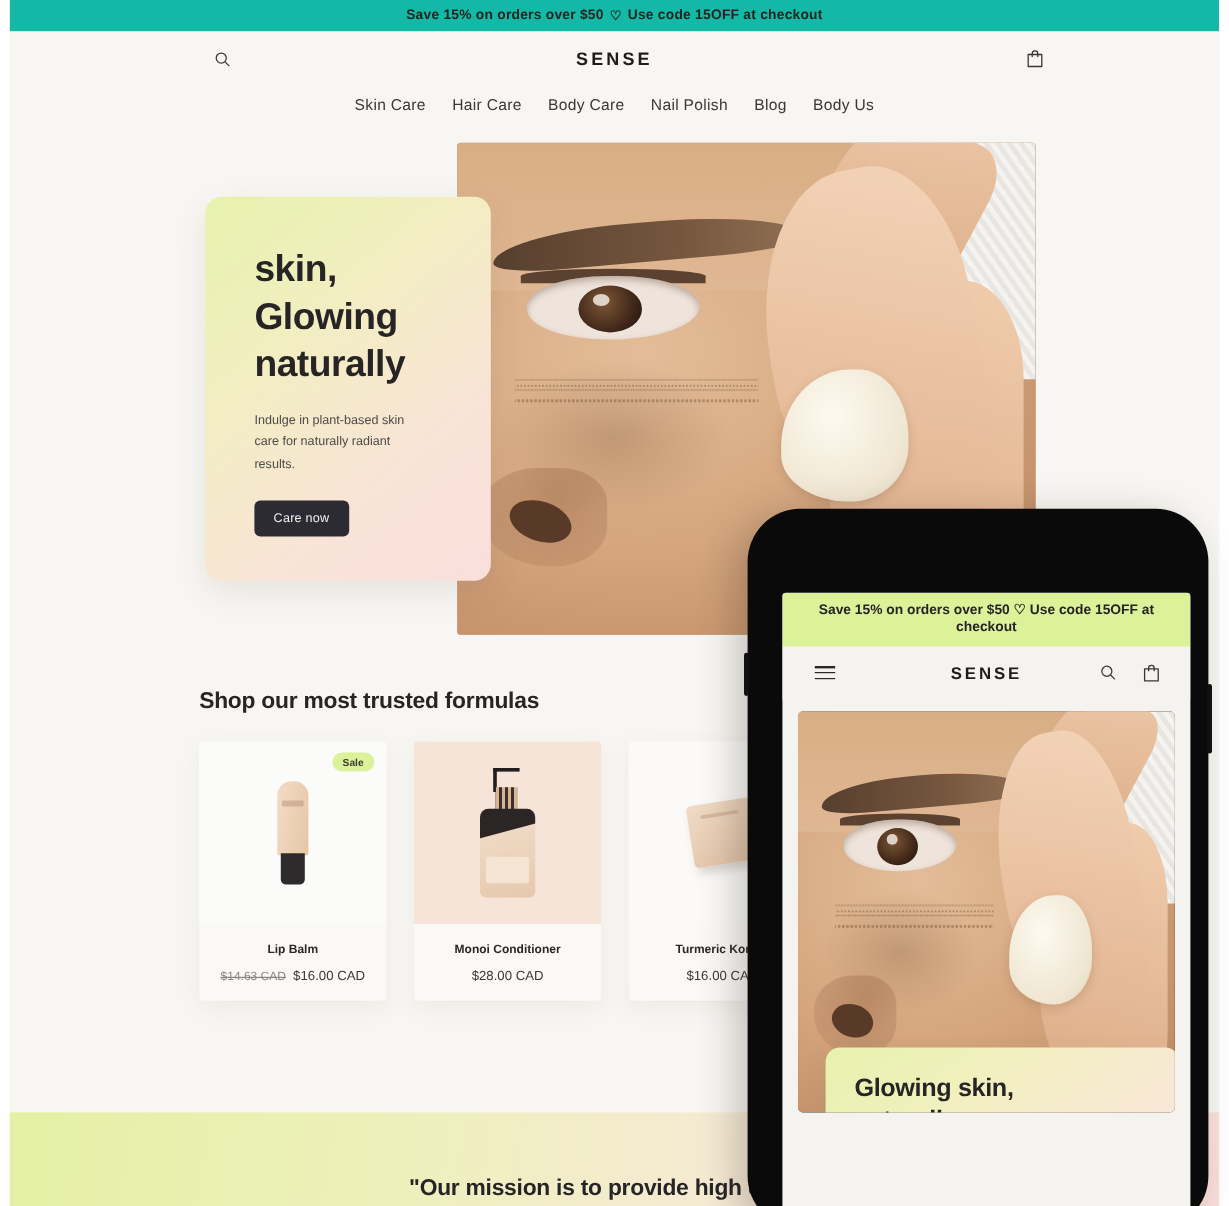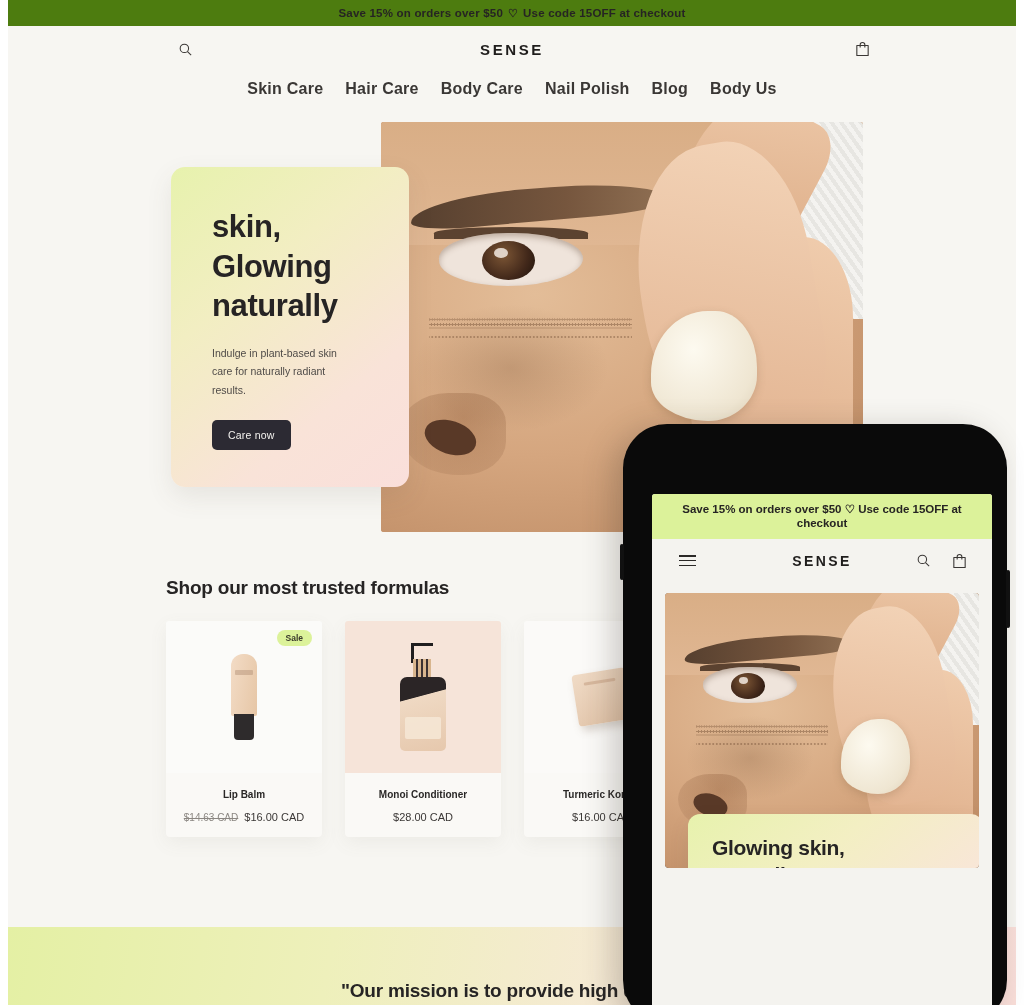--- a/index.html
+++ b/index.html
@@ -26,21 +26,21 @@
     left: 8px;
     top: 0;
     width: 1008px;
     height: 1005px;
     background: #f7f6f2;
     overflow: hidden;
   }
 
   .announce {
     height: 26px;
-    background: #4d7c0f;
+    background: #14b8a6;
     display: flex;
     align-items: center;
     justify-content: center;
     color: #262423;
     font-size: 11.5px;
     font-weight: bold;
     letter-spacing: 0.2px;
   }
   .announce .heart { margin: 0 5px; font-size: 11px; }
 
@@ -67,25 +67,24 @@
   .hd-icon.search { left: 166px; }
   .hd-icon.cart { right: 143px; }
 
   .nav {
     display: flex;
     justify-content: center;
     gap: 22px;
     padding-top: 8px;
   }
   .nav a {
-    font-size: 16px;
+    font-size: 13px;
     color: #3a3735;
     text-decoration: none;
     letter-spacing: 0.25px;
-    font-weight: bold;
   }
 
   
   .hero-wrap {
     position: relative;
     margin-top: 24px;
     height: 415px;
   }
   .hero-photo {
     position: absolute;
@@ -283,21 +282,21 @@
   .m-brand { font-size: 14px; font-weight: bold; letter-spacing: 2.4px; color:#1f1d1c; }
   .m-icon { position: absolute; top: 50%; transform: translateY(-50%); width: 22px; height: 22px; display:flex; align-items:center; justify-content:center; }
   .m-icon.burger { left: 24px; }
   .m-icon.search { right: 58px; }
   .m-icon.cart { right: 22px; }
   .burger span { display:block; width:17px; height:1.4px; background:#2b2927; margin:3.2px 0; }
 
   .m-hero-photo {
     position: relative;
     margin: 10px 13px 0;
-    height: 275px;
+    height: 334px;
     border-radius: 4px;
     overflow: hidden;
     background: #404040;
   }
   .m-hero-card {
     position: absolute;
     left: 23px; bottom: -106px;
     width: 295px;
     height: 160px;
     border-radius: 12px;

